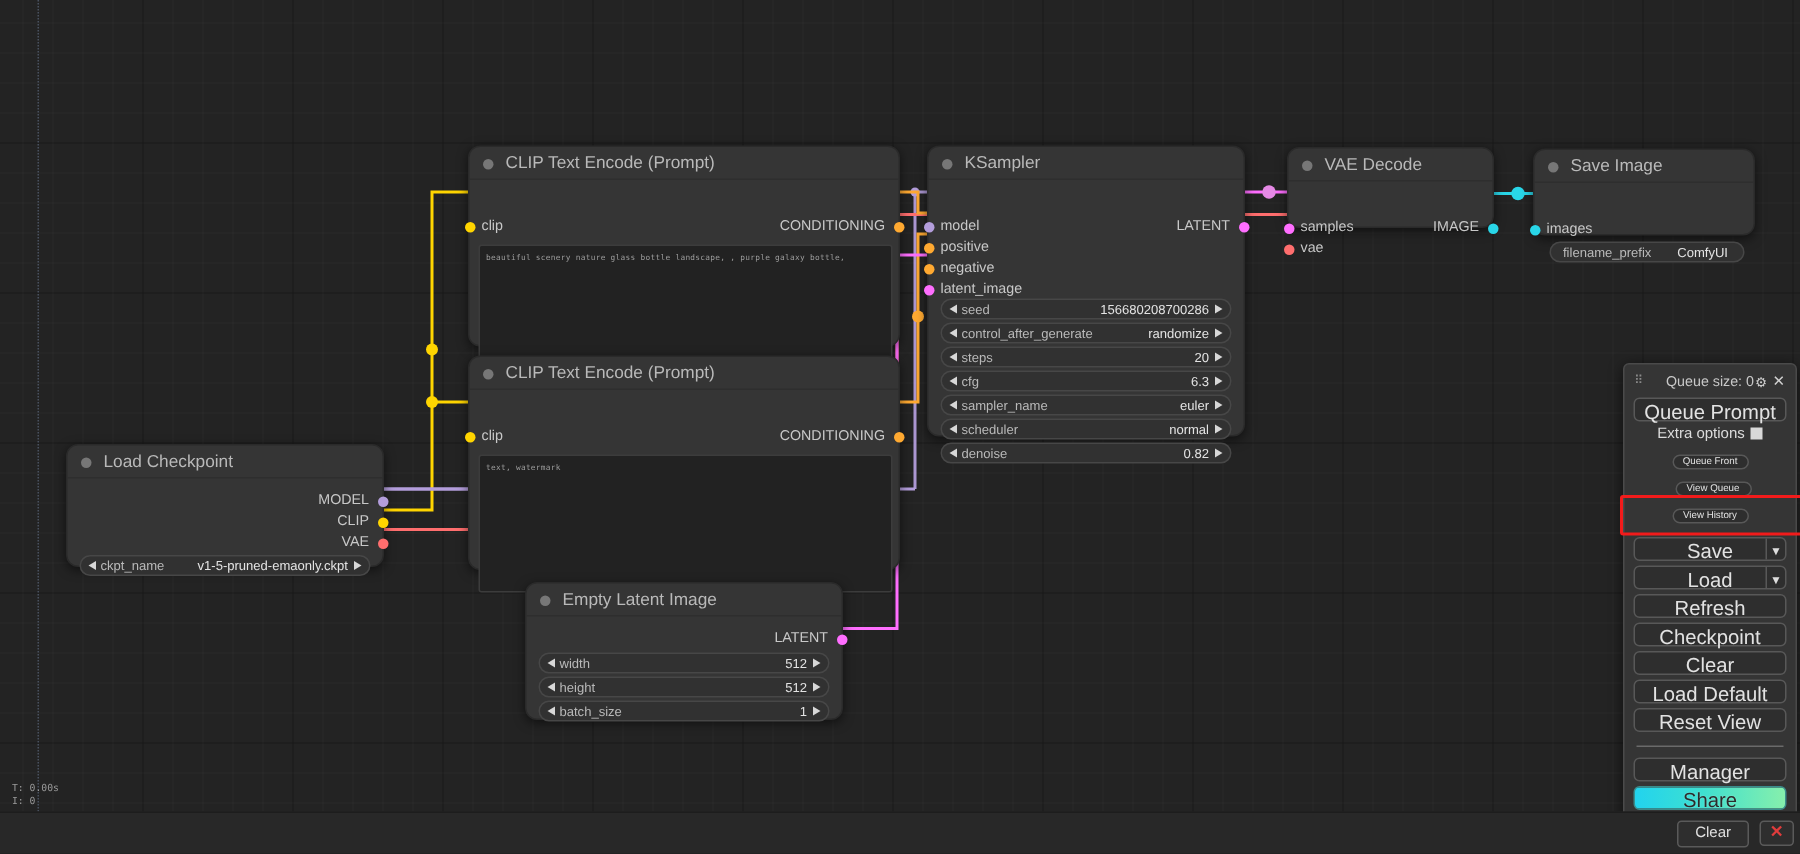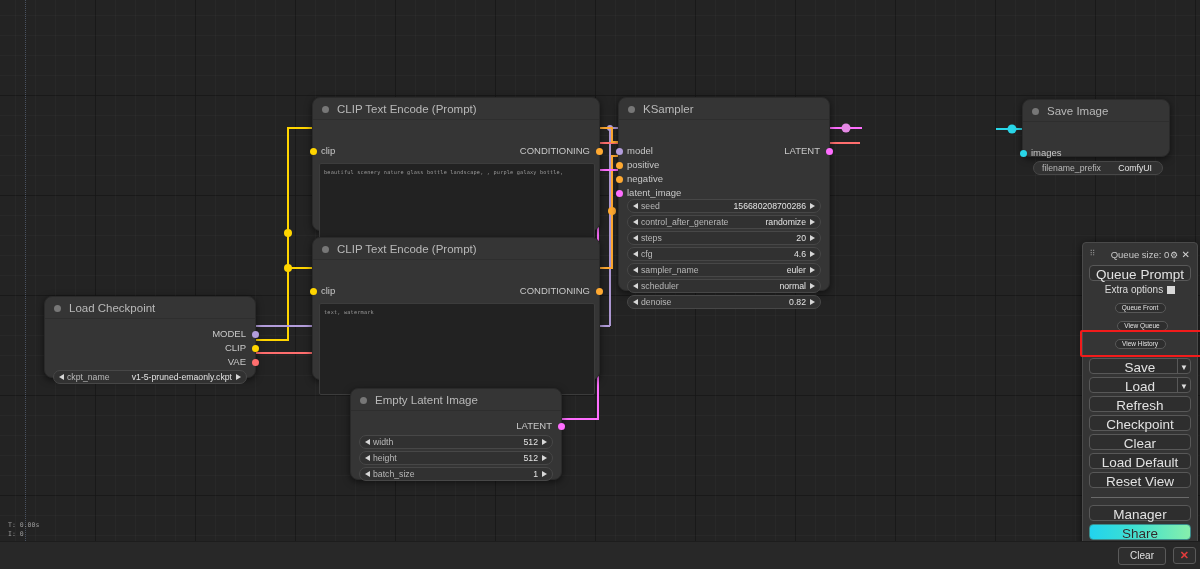--- a/index.html
+++ b/index.html
@@ -377,21 +377,21 @@
         </div>
         <div class="widget" style="left:8px; top:111px; width:194px;">
           <span class="arrL"></span>
           <span class="wname">steps</span>
           <span class="wval">20</span>
           <span class="arrR"></span>
         </div>
         <div class="widget" style="left:8px; top:127px; width:194px;">
           <span class="arrL"></span>
           <span class="wname">cfg</span>
-          <span class="wval">4.6</span>
+          <span class="wval">6.3</span>
           <span class="arrR"></span>
         </div>
         <div class="widget" style="left:8px; top:143px; width:194px;">
           <span class="arrL"></span>
           <span class="wname">sampler_name</span>
           <span class="wval">euler</span>
           <span class="arrR"></span>
         </div>
         <div class="widget" style="left:8px; top:159px; width:194px;">
           <span class="arrL"></span>
@@ -401,20 +401,40 @@
         </div>
         <div class="widget" style="left:8px; top:175px; width:194px;">
           <span class="arrL"></span>
           <span class="wname">denoise</span>
           <span class="wval">0.82</span>
           <span class="arrR"></span>
         </div>
       </div>
     </div>
 
+    <div class="node" id="n-vae-decode" style="left:858px; top:98px; width:138px; height:54px;">
+      <div class="node-title">
+        <span class="tdot"></span>
+        <span>VAE Decode</span>
+      </div>
+      <div class="node-body">
+        <div class="slot in" style="position:absolute; left:0; top:24px; width:100%;">
+          <span class="dot" style="background:#ff6eff;"></span>
+          <span class="lbl">samples</span>
+        </div>
+        <div class="slot in" style="position:absolute; left:0; top:38px; width:100%;">
+          <span class="dot" style="background:#ff6e6e;"></span>
+          <span class="lbl">vae</span>
+        </div>
+        <div class="slot out" style="position:absolute; right:0; top:24px; width:100%;">
+          <span class="dot" style="background:#29d6e8;"></span>
+          <span class="lbl">IMAGE</span>
+        </div>
+      </div>
+    </div>
 
     <div class="node" id="n-save-image" style="left:1022px; top:99px; width:148px; height:58px;">
       <div class="node-title">
         <span class="tdot"></span>
         <span>Save Image</span>
       </div>
       <div class="node-body">
         <div class="slot in" style="position:absolute; left:0; top:24px; width:100%;">
           <span class="dot" style="background:#29d6e8;"></span>
           <span class="lbl">images</span>

